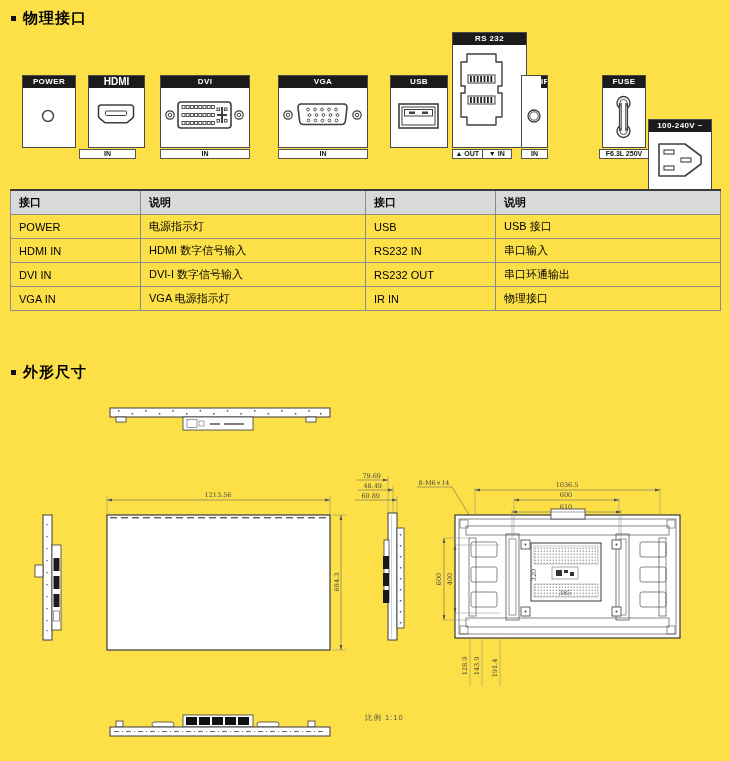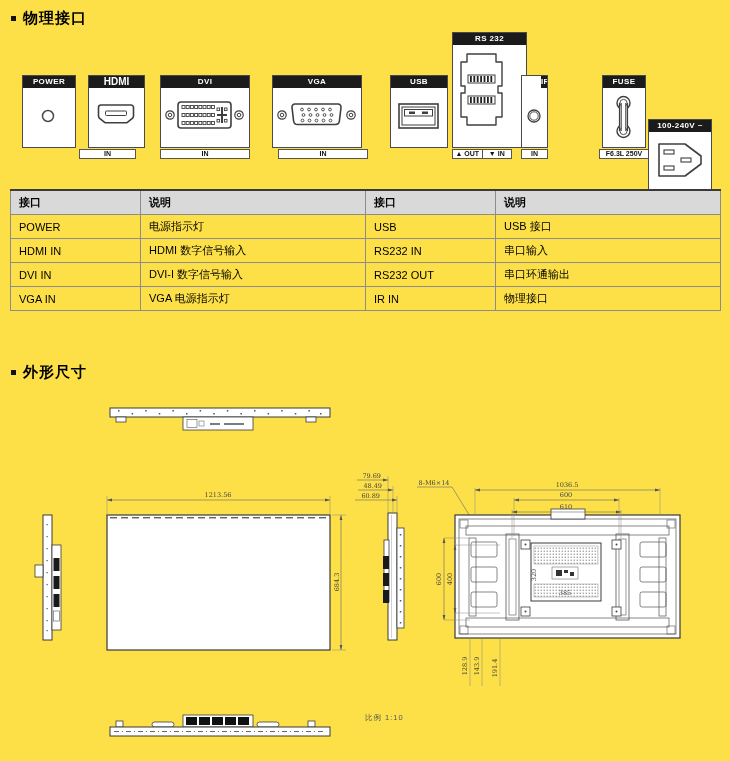--- a/index.html
+++ b/index.html
@@ -111,21 +111,21 @@
           <rect x="56" y="31.4" width="2.6" height="2.6"></rect>
             <rect x="63.4" y="31.4" width="2.6" height="2.6"></rect>
         </g>
       </svg>
     </div>
   </div>
   <div class="sub-label" style="left:160px;top:149px;width:90px;">
     <span>IN</span>
   </div>
 
-  <div class="panel" style="left:272px;top:75px;width:90px;height:73px;">
+  <div class="panel" style="left:278px;top:75px;width:90px;height:73px;">
     <div class="panel-hd">VGA</div>
     <div class="panel-body">
       <svg width="87" height="58" viewBox="0 0 87 58">
         <circle cx="9" cy="27" r="4.2" fill="none" stroke="#3f3f3f" stroke-width="1.2"></circle>
         <circle cx="9" cy="27" r="1.8" fill="none" stroke="#3f3f3f" stroke-width="1"></circle>
         <circle cx="78" cy="27" r="4.2" fill="none" stroke="#3f3f3f" stroke-width="1.2"></circle>
         <circle cx="78" cy="27" r="1.8" fill="none" stroke="#3f3f3f" stroke-width="1"></circle>
         <path d="M22,16 h43 a3,3 0 0 1 3,3.4 l-1.6,13.6 a4,4 0 0 1 -4,3.5 h-37.8 a4,4 0 0 1 -4,-3.5 l-1.6,-13.6 a3,3 0 0 1 3,-3.4 z" fill="#fff" stroke="#3f3f3f" stroke-width="1.6"></path>
         <g fill="none" stroke="#3f3f3f" stroke-width="0.9">
           <circle cx="29" cy="21.5" r="1.4"></circle>

